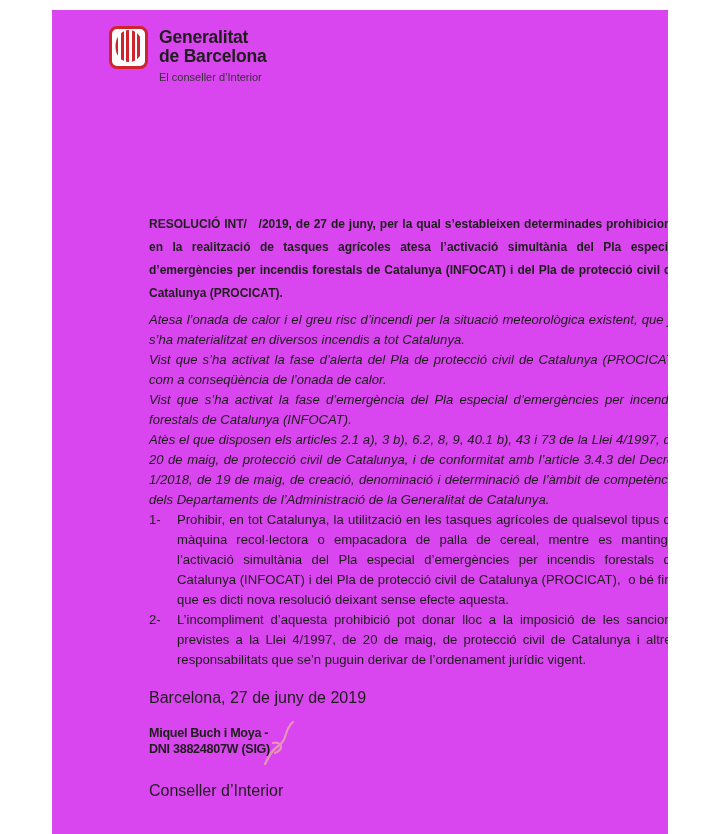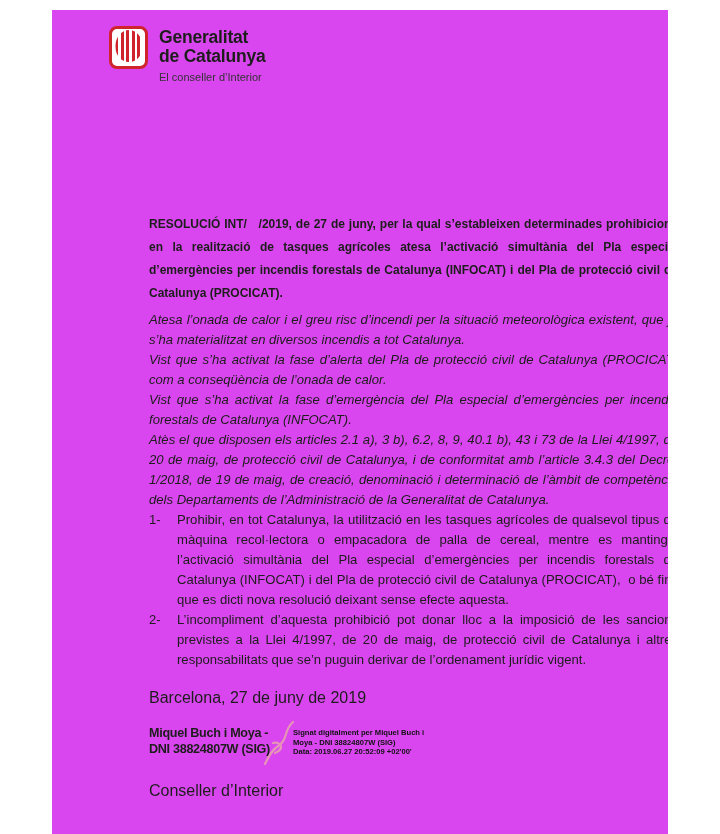--- a/index.html
+++ b/index.html
@@ -91,22 +91,22 @@
     margin-top: 18px;
     font-size: 16px;
     line-height: 20px;
   }
 
   
   .sig-block {
     margin-top: 17px;
     position: relative;
     display: flex;
-    gap: 23px;
-    align-items: flex-end;
+    gap: 9px;
+    align-items: center;
   }
   .sig-name {
     font-weight: bold;
     font-size: 12.6px;
     line-height: 16px;
     letter-spacing: -0.3px;
     white-space: nowrap;
     position: relative;
     z-index: 1;
   }
@@ -137,21 +137,21 @@
 
 <div class="page">
 
   <div class="doc-header">
     <div class="logo-mark">
       <div class="logo-stripes"></div>
     </div>
     <div>
       <div class="org-name">
         <div>Generalitat</div>
-        <div>de Catalunya</div>
+        <div>de Barcelona</div>
       </div>
       <div class="org-sub">El conseller d’Interior</div>
     </div>
   </div>
 
   <div class="content">
 
     <p class="doc-title">RESOLUCIÓ INT/&nbsp;&nbsp;&nbsp;/2019, de 27 de juny, per la qual s’estableixen determinades prohibicions en la realització de tasques agrícoles atesa l’activació simultània del Pla especial d’emergències per incendis forestals de Catalunya (INFOCAT) i del Pla de protecció civil de Catalunya (PROCICAT).</p>
 
     <div class="body-block">
@@ -176,23 +176,18 @@
     <p class="dateline">Barcelona, 27 de juny de 2019</p>
 
     <div class="sig-block">
       <svg class="sig-squiggle" width="40" height="48" viewBox="0 0 40 48" aria-hidden="true">
         <path d="M32 3 C 22 12, 28 20, 16 28 C 9 33, 7 39, 4 45 M 12 24 C 20 22, 24 30, 14 34" fill="none" stroke="#e9a3ac" stroke-width="2.2" stroke-linecap="round" opacity="0.85"></path>
       </svg>
       <div class="sig-name">
         <div>Miquel Buch i Moya -</div>
         <div>DNI 38824807W (SIG)</div>
       </div>
-      <div class="sig-stamp">
-        <div>Signat digitalment per Miquel Buch i</div>
-        <div>Moya - DNI 38824807W (SIG)</div>
-        <div>Data: 2019.06.27 20:52:09 +02'00'</div>
-      </div>
     </div>
 
     <p class="footer-role">Conseller d’Interior</p>
 
   </div>
 </div>
 
 </body></html>

